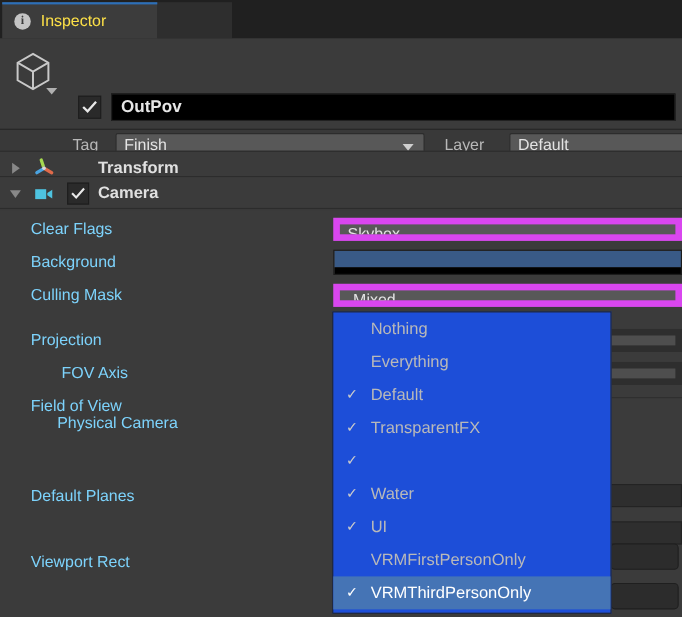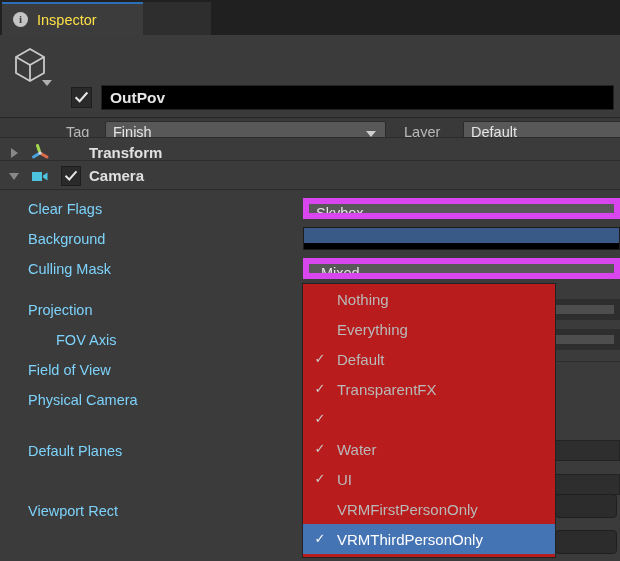--- a/index.html
+++ b/index.html
@@ -278,21 +278,21 @@
     height: 1px;
     background: #2f2f2f;
   }
 
   
   .dropdown {
     position: absolute;
     left: 302px; top: 283px;
     width: 254px;
     height: 275px;
-    background: #b91c1c;
+    background: #1d4ed8;
     border: 1px solid #222;
     box-sizing: border-box;
     z-index: 50;
   }
   .dd-item {
     position: relative;
     height: 30px;
     display: flex;
     align-items: center;
     color: #b9b9b9;
@@ -395,21 +395,21 @@
 
     <div class="prop-label" style="top:111px;">Projection</div>
     <div class="prop-field plain" style="top:108px;"></div>
 
     <div class="prop-label" style="top:141px;margin-left:28px;">FOV Axis</div>
     <div class="prop-field plain" style="top:138px;"></div>
 
     <div class="prop-label" style="top:171px;">Field of View</div>
     <div class="sep-line" style="top:170px;"></div>
 
-    <div class="prop-label" style="top:201px;">Physical Camera</div>
+    <div class="prop-label" style="top:186px;margin-left:24px;">Physical Camera</div>
 
     <div class="prop-label" style="top:252px;">Default Planes</div>
     <div class="dark-field" style="top:249px;"></div>
     <div class="dark-field" style="top:283px;"></div>
 
     <div class="prop-label" style="top:312px;text-align:right;">Viewport Rect</div>
     <div class="num-box" style="left:555px; top:303px;"></div>
     <div class="num-box" style="left:555px; top:339px;"></div>
   </div>
 

